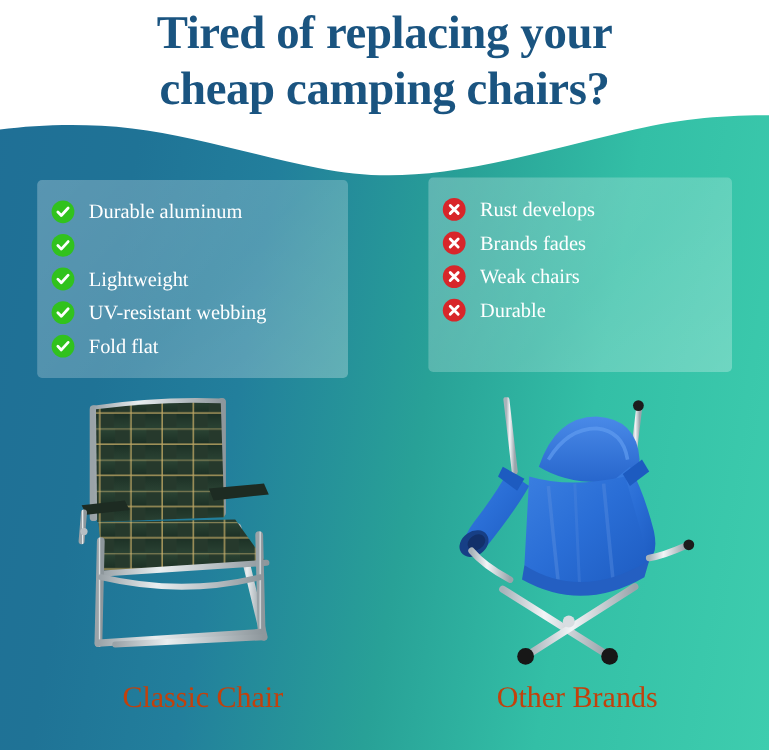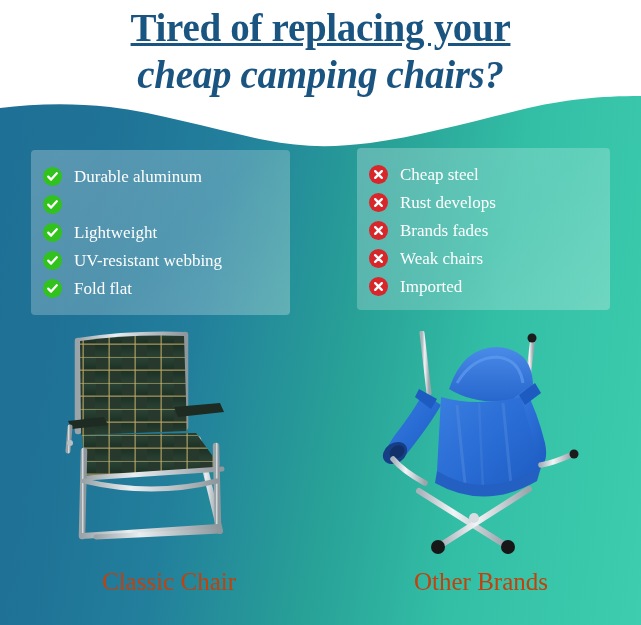--- a/index.html
+++ b/index.html
@@ -52,22 +52,22 @@
     top: 4px;
     width: 641px;
     text-align: center;
     color: #1a5480;
     font-family: "Liberation Serif", "DejaVu Serif", serif;
     font-weight: bold;
     font-size: 39px;
     line-height: 47px;
     letter-spacing: -0.3px;
   }
-  .headline .l1 { display: block; text-decoration: underline; }
-  .headline .l2 { display: block; font-style: italic; }
+  .headline .l1 { display: block; }
+  .headline .l2 { display: block; }
 
   
   .panel {
     position: absolute;
     border-radius: 4px;
     padding: 12px 29px 12px 12px;
     box-sizing: border-box;
   }
   .panel.pros {
     left: 31px;
@@ -211,53 +211,45 @@
   </div>
 
   <div class="panel cons">
     <ul class="feature-list">
       <li class="feature-item">
         <span class="feature-icon cross">
           <svg viewBox="0 0 19 19">
               <path d="M6.2,6.2 L12.8,12.8 M12.8,6.2 L6.2,12.8" fill="none" stroke="#ffffff" stroke-width="2.4" stroke-linecap="round"></path>
             </svg>
         </span>
-        <span class="feature-label">Cheap steel</span>
+        <span class="feature-label">Rust develops</span>
       </li>
       <li class="feature-item">
         <span class="feature-icon cross">
           <svg viewBox="0 0 19 19">
               <path d="M6.2,6.2 L12.8,12.8 M12.8,6.2 L6.2,12.8" fill="none" stroke="#ffffff" stroke-width="2.4" stroke-linecap="round"></path>
             </svg>
         </span>
-        <span class="feature-label">Rust develops</span>
+        <span class="feature-label">Brands fades</span>
       </li>
       <li class="feature-item">
         <span class="feature-icon cross">
           <svg viewBox="0 0 19 19">
               <path d="M6.2,6.2 L12.8,12.8 M12.8,6.2 L6.2,12.8" fill="none" stroke="#ffffff" stroke-width="2.4" stroke-linecap="round"></path>
             </svg>
         </span>
-        <span class="feature-label">Brands fades</span>
+        <span class="feature-label">Weak chairs</span>
       </li>
       <li class="feature-item">
         <span class="feature-icon cross">
           <svg viewBox="0 0 19 19">
               <path d="M6.2,6.2 L12.8,12.8 M12.8,6.2 L6.2,12.8" fill="none" stroke="#ffffff" stroke-width="2.4" stroke-linecap="round"></path>
             </svg>
         </span>
-        <span class="feature-label">Weak chairs</span>
-      </li>
-      <li class="feature-item">
-        <span class="feature-icon cross">
-          <svg viewBox="0 0 19 19">
-              <path d="M6.2,6.2 L12.8,12.8 M12.8,6.2 L6.2,12.8" fill="none" stroke="#ffffff" stroke-width="2.4" stroke-linecap="round"></path>
-            </svg>
-        </span>
-        <span class="feature-label">Imported</span>
+        <span class="feature-label">Durable</span>
       </li>
     </ul>
   </div>
 
   <div class="figure left">
     <svg width="250" height="230" viewBox="0 0 250 230" xmlns="http://www.w3.org/2000/svg">
       <defs>
         <linearGradient id="alum" x1="0" y1="0" x2="1" y2="0">
           <stop offset="0%" stop-color="#9aa3a8"></stop>
           <stop offset="35%" stop-color="#e9eef0"></stop>

